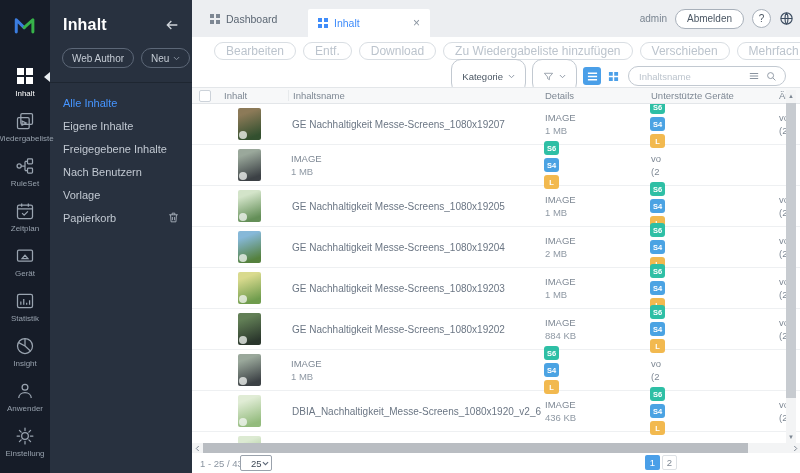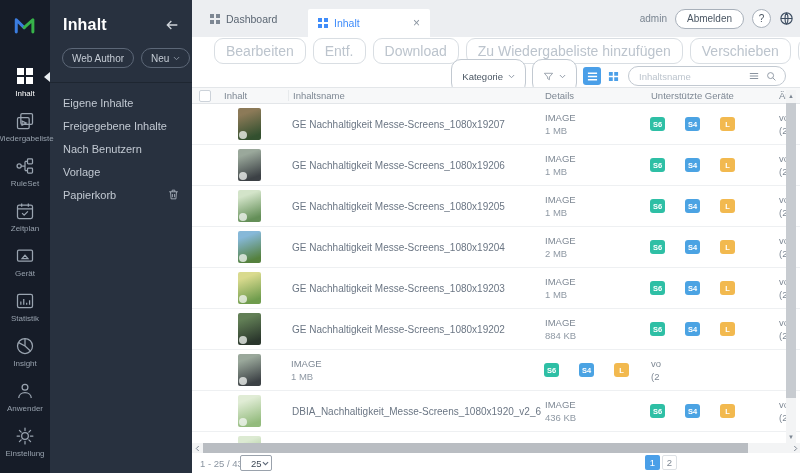--- a/index.html
+++ b/index.html
@@ -43,21 +43,21 @@
   .tab-active .tab-icon { color:#3f8cfa; }
   .tab-close { margin-left:auto; color:#8a94a0; font-size:12px; line-height:10px; cursor:pointer; }
   .admin-cluster { position:absolute; right:6px; top:0; height:37px; display:flex; align-items:center; gap:8px; }
   .admin-name { font-size:10px; color:#7a8591; }
   .btn-logout { height:20px; border:1px solid #a8b0ba; border-radius:10px; background:#fff; color:#4a5663; font-size:10px; padding:0 11px; display:inline-flex; align-items:center; cursor:pointer; }
   .btn-help { width:19px; height:19px; border:1px solid #a8b0ba; border-radius:50%; background:#fff; color:#4a5663; font-size:10px; display:inline-flex; align-items:center; justify-content:center; cursor:pointer; }
   .globe { width:15px; height:15px; color:#3d4d61; cursor:pointer; }
 
   
   .toolbar { position:absolute; left:0; top:37px; right:0; height:28px; background:#fff; display:flex; align-items:center; gap:7px; padding-left:22px; }
-  .tb-btn { height:26px; border:1px solid #d9dee3; border-radius:9px; background:#fff; color:#bcc4cd; font-size:14px; padding:0 11px; display:inline-flex; align-items:center; white-space:nowrap; cursor:default; }
+  .tb-btn { height:18px; border:1px solid #d9dee3; border-radius:9px; background:#fff; color:#bcc4cd; font-size:12px; padding:0 11px; display:inline-flex; align-items:center; white-space:nowrap; cursor:default; }
 
   
   .filterbar { position:absolute; left:0; top:65px; right:0; height:22px; background:#fff; display:flex; align-items:center; justify-content:flex-end; gap:6px; padding-right:14px; }
   .pill-light { height:20px; border:1px solid #c2c9d1; border-radius:10px; background:#fff; color:#4a5663; font-size:9.5px; display:inline-flex; align-items:center; gap:5px; padding:16px 10px; cursor:pointer; white-space:nowrap; }
   .pill-light .chev { width:7px; height:5px; color:#8b95a2; }
   .funnel-ic { width:11px; height:11px; color:#8a94a0; }
   .view-toggle { display:flex; gap:3px; align-items:center; }
   .vt-btn { width:18px; height:18px; border-radius:3px; display:flex; align-items:center; justify-content:center; cursor:pointer; }
   .vt-list { background:#4a9fe8; color:#fff; }
   .vt-grid { background:#fff; color:#4a9fe8; }
@@ -79,21 +79,21 @@
 
   .tbody { position:absolute; left:0; top:104px; right:0; height:339px; overflow:hidden; background:#fff; }
   .row { height:41px; border-bottom:1px solid #eef0f2; align-items:center; cursor:pointer; background:#fff; }
   .cell { overflow:hidden; white-space:nowrap; }
   .thumb-wrap { padding-left:20px; }
   .thumb { width:23px; height:32px; border-radius:2px; position:relative; background:#9aa89b; }
   .thumb::after { content:""; position:absolute; left:1px; bottom:1px; width:8px; height:8px; border-radius:50%; background:rgba(245,248,245,.75); }
   .c-name { font-size:10px; color:#6b7684; padding-left:4px; }
   .c-details { font-size:9.5px; color:#7e8894; line-height:13px; padding-left:3px; }
   .c-details .sz { color:#8f99a4; }
-  .c-badges { display:flex; gap:20px; padding-left:2px; }
+  .c-badges { display:flex; gap:3px; padding-left:2px;flex-direction:column; }
   .badge { width:15px; height:14px; border-radius:3px; color:#fff; font-size:7.5px; font-weight:bold; display:inline-flex; align-items:center; justify-content:center; }
   .c-mod { font-size:9.5px; color:#7e8894; line-height:13px; padding-left:3px; }
 
   
   .vscroll { position:absolute; left:594px; top:90px; width:10px; height:353px; background:#f3f4f5; z-index:6; }
   .vs-up,.vs-down { position:absolute; left:0; width:10px; height:12px; display:flex; align-items:center; justify-content:center; font-size:6px; color:#7d8793; cursor:pointer; }
   .vs-up { top:0; } .vs-down { bottom:0; }
   .vs-thumb { position:absolute; left:0; top:13px; width:10px; height:295px; background:#c7cbd0; cursor:grab; }
   .hscroll { position:absolute; left:0; top:443px; right:0; height:10px; background:#f3f4f5; z-index:6; }
   .hs-left,.hs-right { position:absolute; top:0; width:10px; height:10px; display:flex; align-items:center; justify-content:center; font-size:7px; color:#7d8793; cursor:pointer; }
@@ -228,20 +228,23 @@
       <button class="pill-dark">
         <span>Neu</span>
         <span class="chev">
           <svg viewBox="0 0 12 8" width="7" height="5" fill="none" stroke="currentColor" stroke-width="1.6">
               <path d="M1.5 1.5L6 6l4.5-4.5"></path>
             </svg>
         </span>
       </button>
     </div>
     <div class="panel-nav">
+      <div class="pnav-item active">
+          <span>Alle Inhalte</span>
+        </div>
       <div class="pnav-item">
           <span>Eigene Inhalte</span>
         </div>
       <div class="pnav-item">
           <span>Freigegebene Inhalte</span>
         </div>
       <div class="pnav-item">
           <span>Nach Benutzern</span>
         </div>
       <div class="pnav-item">
@@ -381,21 +384,20 @@
           <div class="cell c-mod">
             <div>vo</div>
             <div>(2</div>
           </div>
         </div>
         <div class="row tgrid">
           <div class="cell"></div>
           <div class="cell thumb-wrap">
             <div class="thumb" style="background: linear-gradient(160deg, rgb(154, 168, 155) 20%, rgb(60, 65, 69) 85%);"></div>
           </div>
-          <div class="cell c-name">GE Nachhaltigkeit Messe-Screens_1080x19206</div>
           <div class="cell c-details">
             <div>IMAGE</div>
             <div class="sz">1 MB</div>
           </div>
           <div class="cell c-badges">
             <span class="badge" style="background: rgb(46, 191, 165);">S6</span>
             <span class="badge" style="background: rgb(75, 163, 227);">S4</span>
             <span class="badge" style="background: rgb(242, 185, 79);">L</span>
           </div>
           <div class="cell c-mod">

